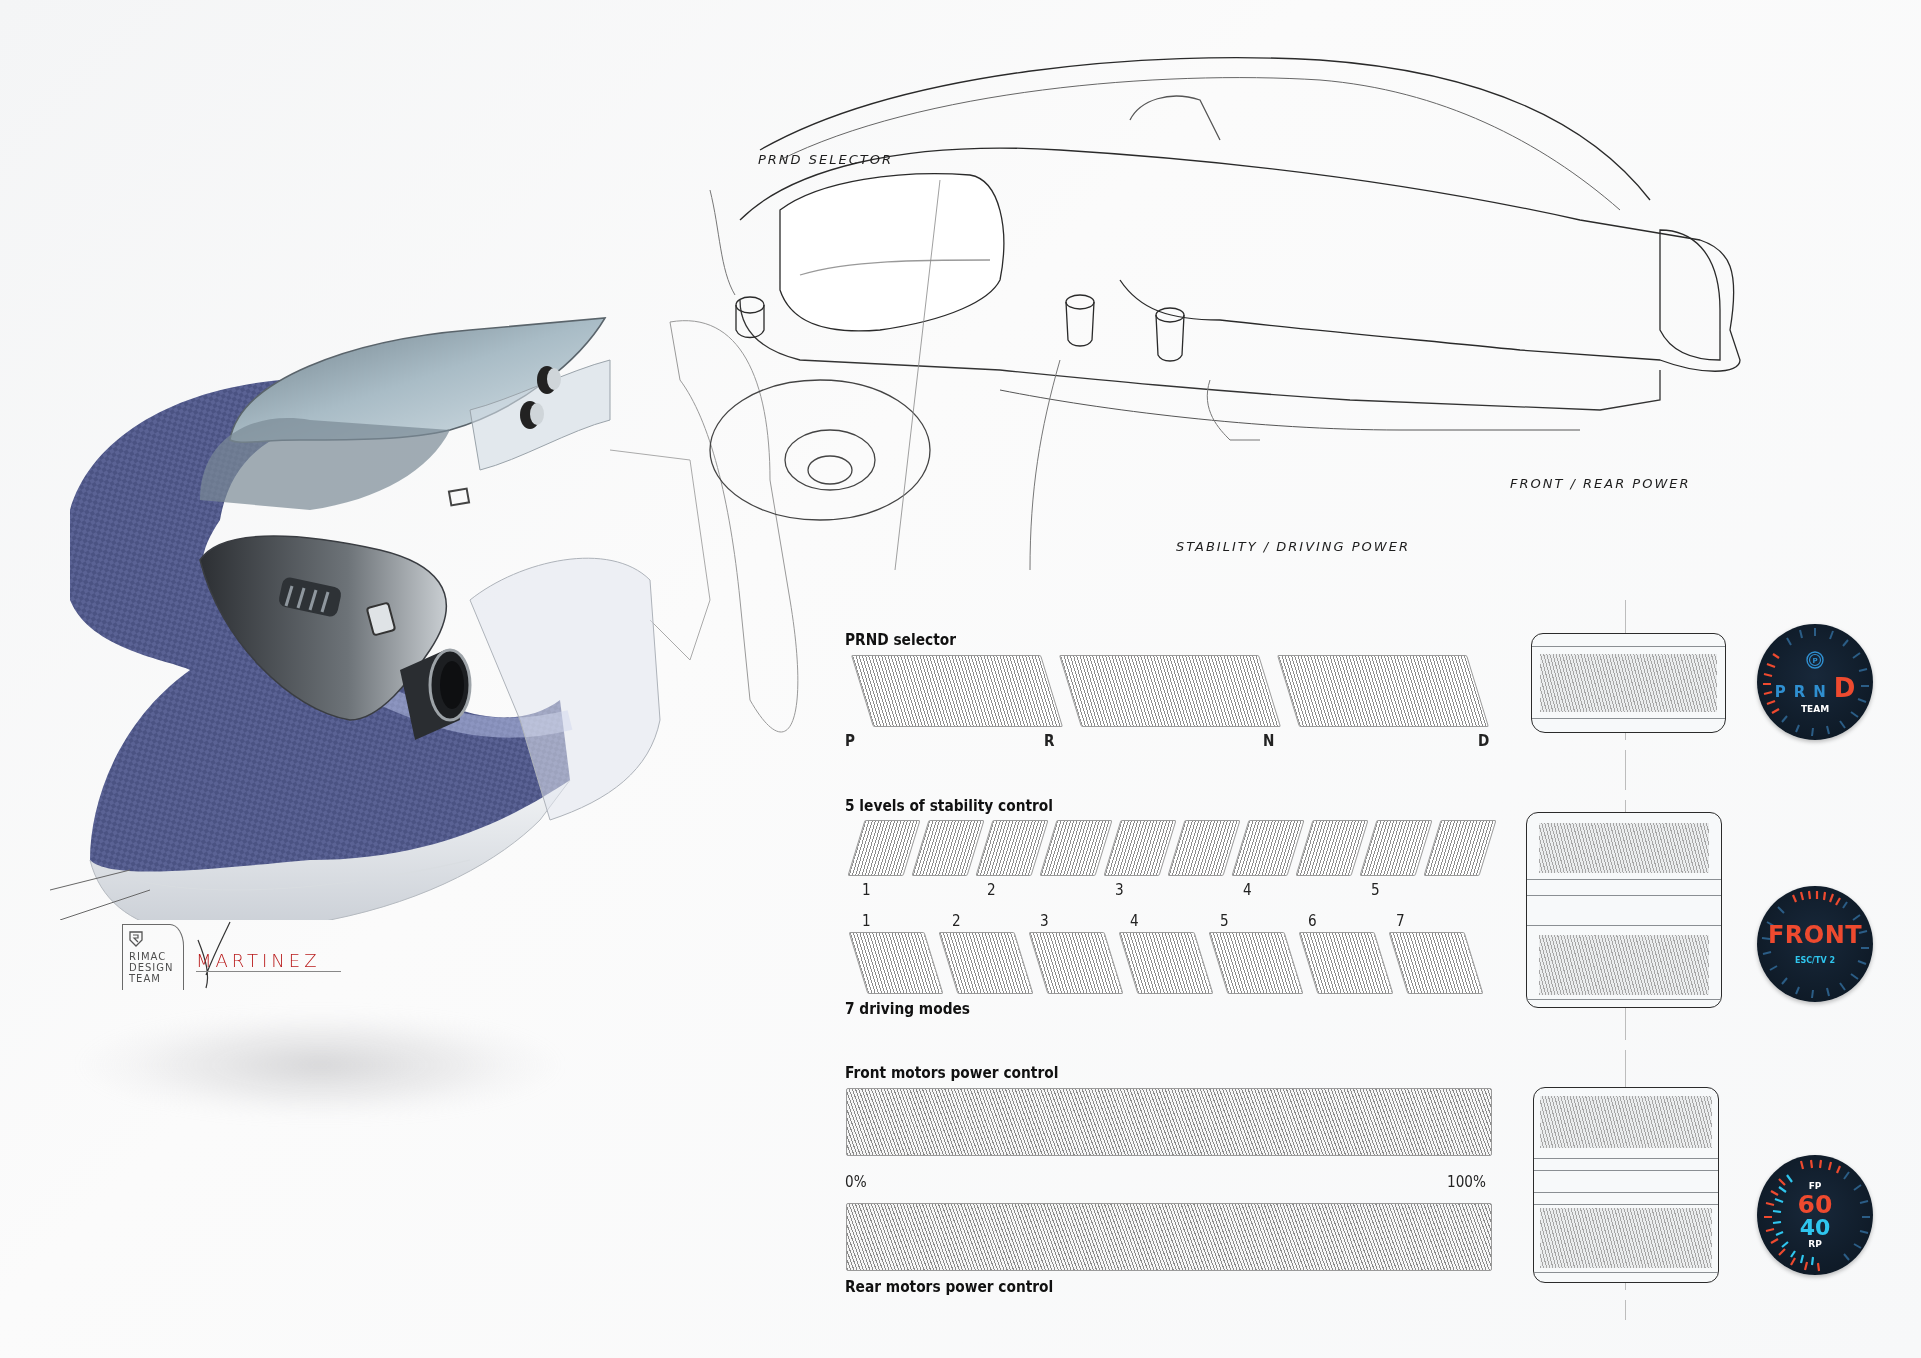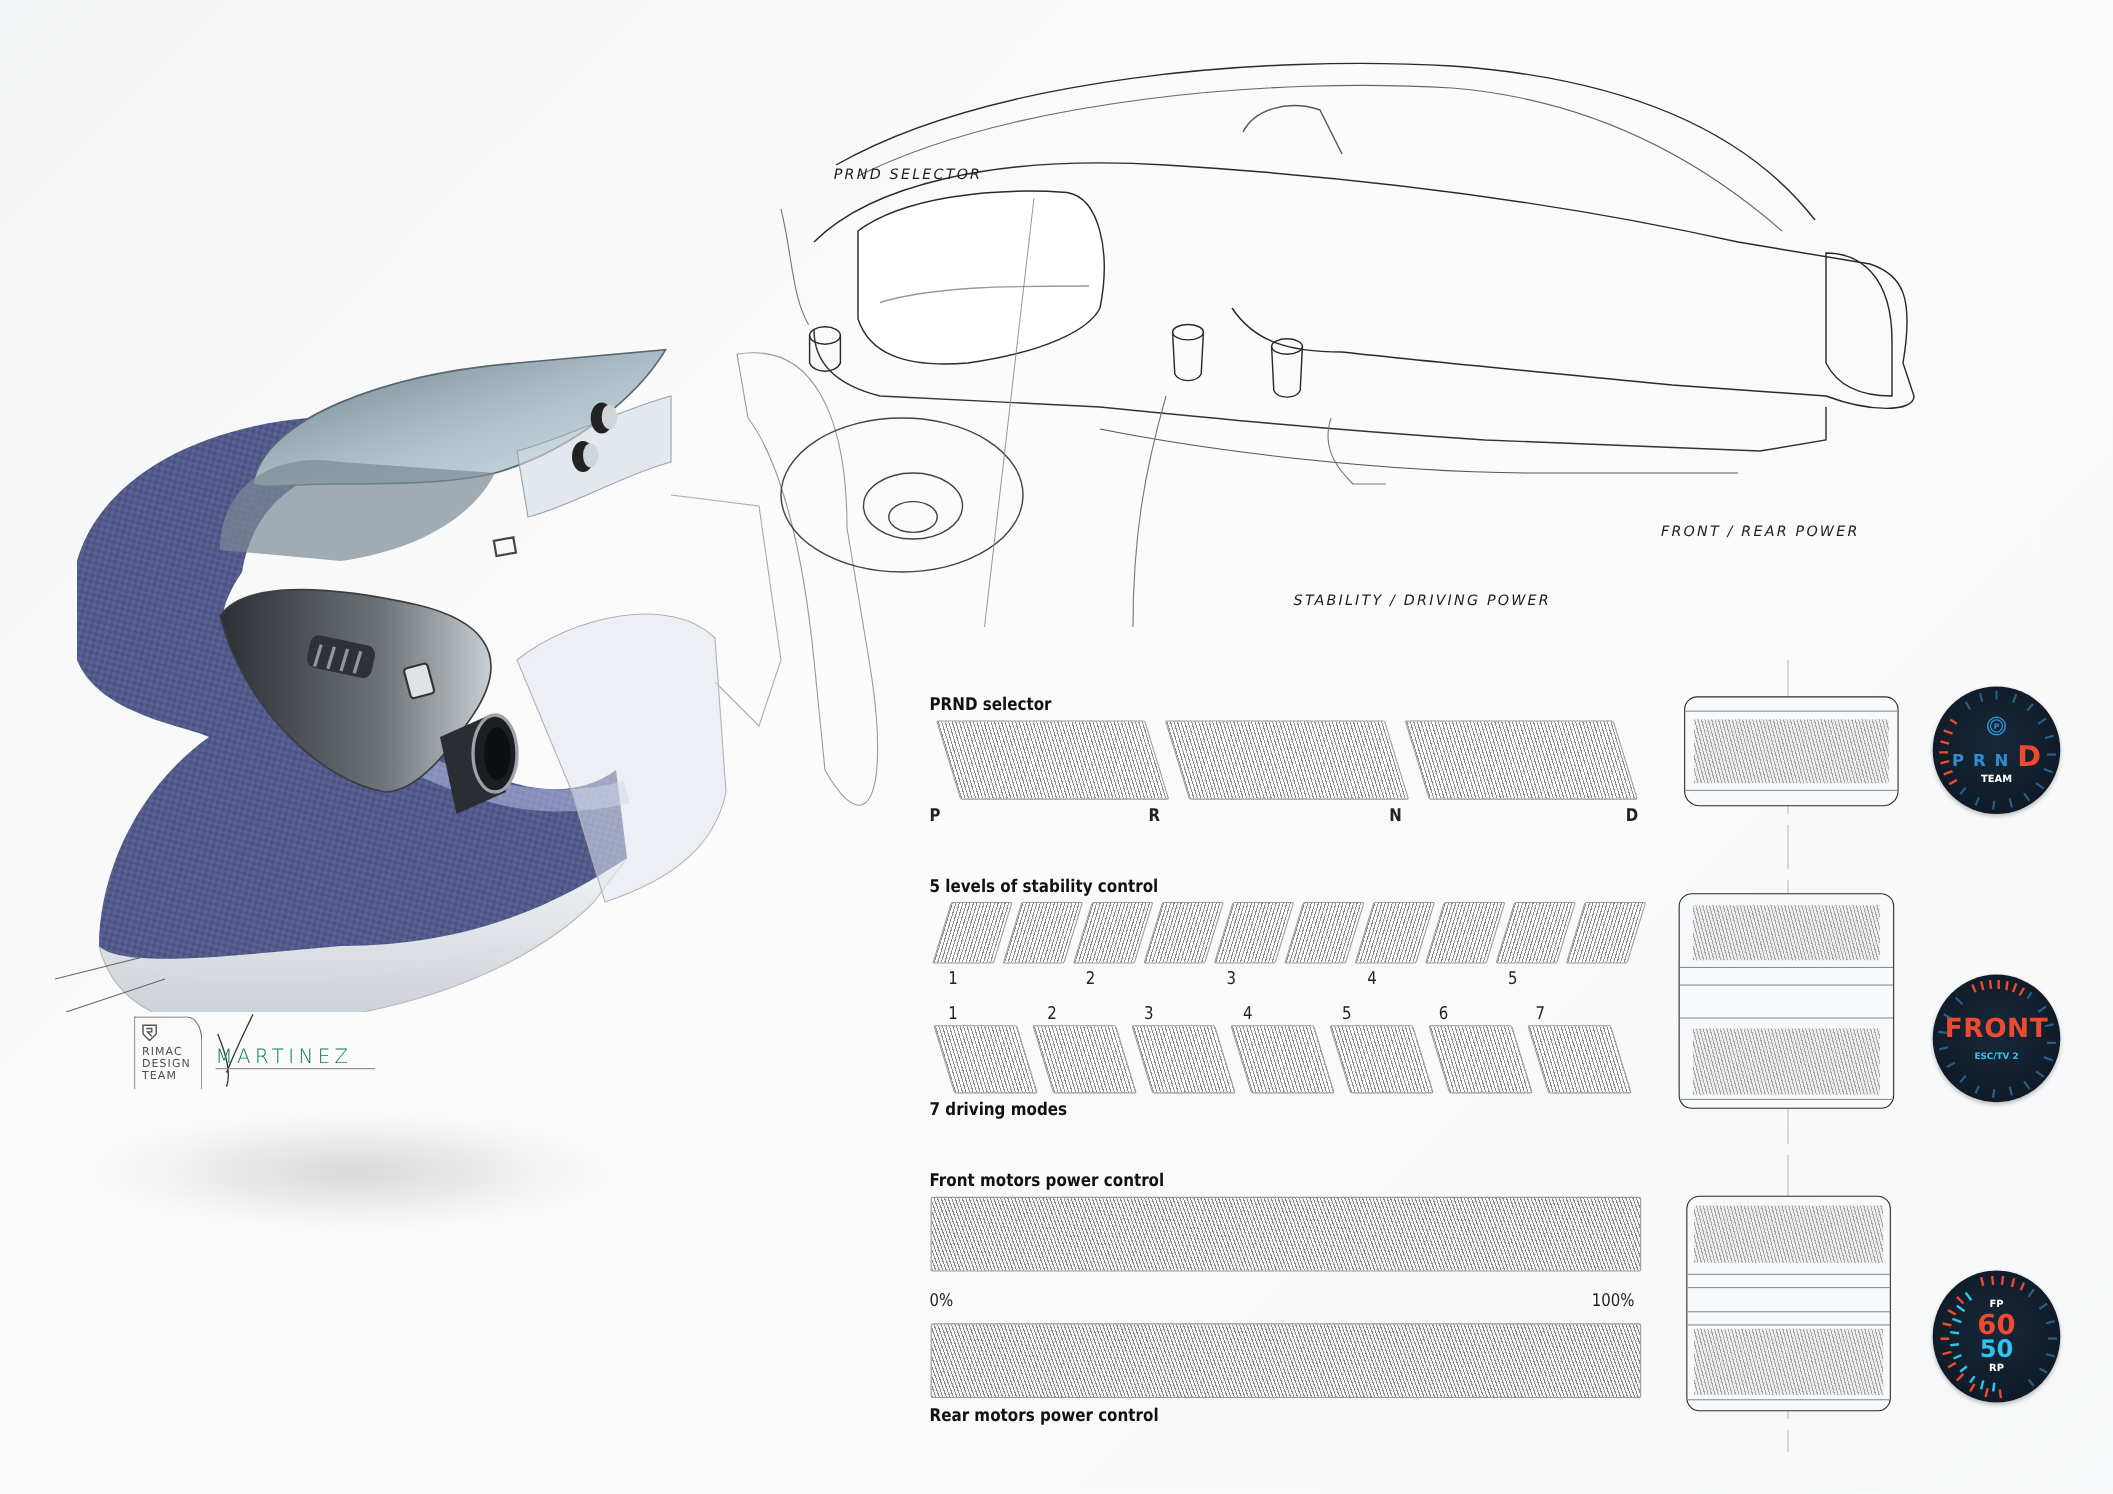--- a/index.html
+++ b/index.html
@@ -105,21 +105,21 @@
     border-top-right-radius: 14px 22px;
     font-family: "DejaVu Sans", sans-serif;
     font-size: 10px; line-height: 11px; letter-spacing: 1px;
     color: #4e4e4e;
     padding: 26px 0 0 6px;
   }
   .brand-logo { position: absolute; left: 6px; top: 6px; }
   .signature {
     position: absolute; left: 196px; top: 950px;
     font-family: "DejaVu Sans", sans-serif; font-size: 18px; letter-spacing: 4px;
-    color: #0f766e; font-weight: 300;
+    color: #b91c1c; font-weight: 300;
     border-bottom: 1px solid #888;
     padding-right: 20px;
   }
 </style>
 </head>
 <body>
 
 <div class="render-shadow"></div>
 
 <svg class="abs" style="left:50px;top:300px" width="760" height="620">
@@ -444,15 +444,15 @@
         <line x1="16" y1="68" x2="24" y2="67"></line>
         <line x1="19" y1="80" x2="26" y2="77"></line>
       <line x1="25" y1="92" x2="31" y2="87"></line>
         <line x1="34" y1="102" x2="38" y2="96"></line>
         <line x1="44" y1="108" x2="46" y2="100"></line>
       <line x1="55" y1="110" x2="56" y2="102"></line>
     </g>
   </svg>
   <div class="txt" style="color:#ffffff;font-size:9px;font-weight:bold">FP</div>
   <div class="txt" style="color:#ee4a2f;font-size:25px;font-weight:bold;margin-top:1px">60</div>
-  <div class="txt" style="color:#2fc6ee;font-size:22px;font-weight:bold">50</div>
+  <div class="txt" style="color:#2fc6ee;font-size:22px;font-weight:bold">40</div>
   <div class="txt" style="color:#ffffff;font-size:9px;font-weight:bold;margin-top:1px">RP</div>
 </div>
 
 </body></html>

